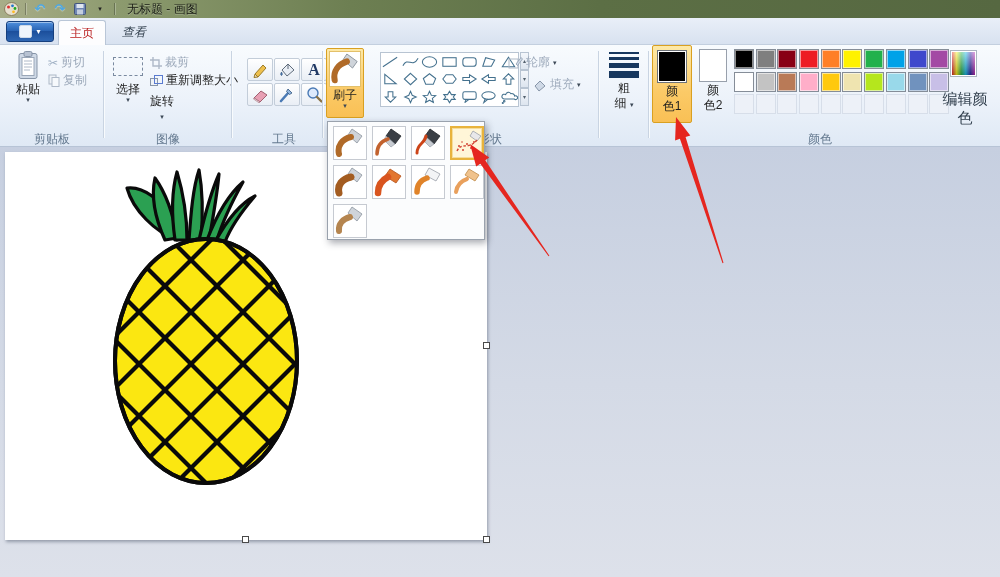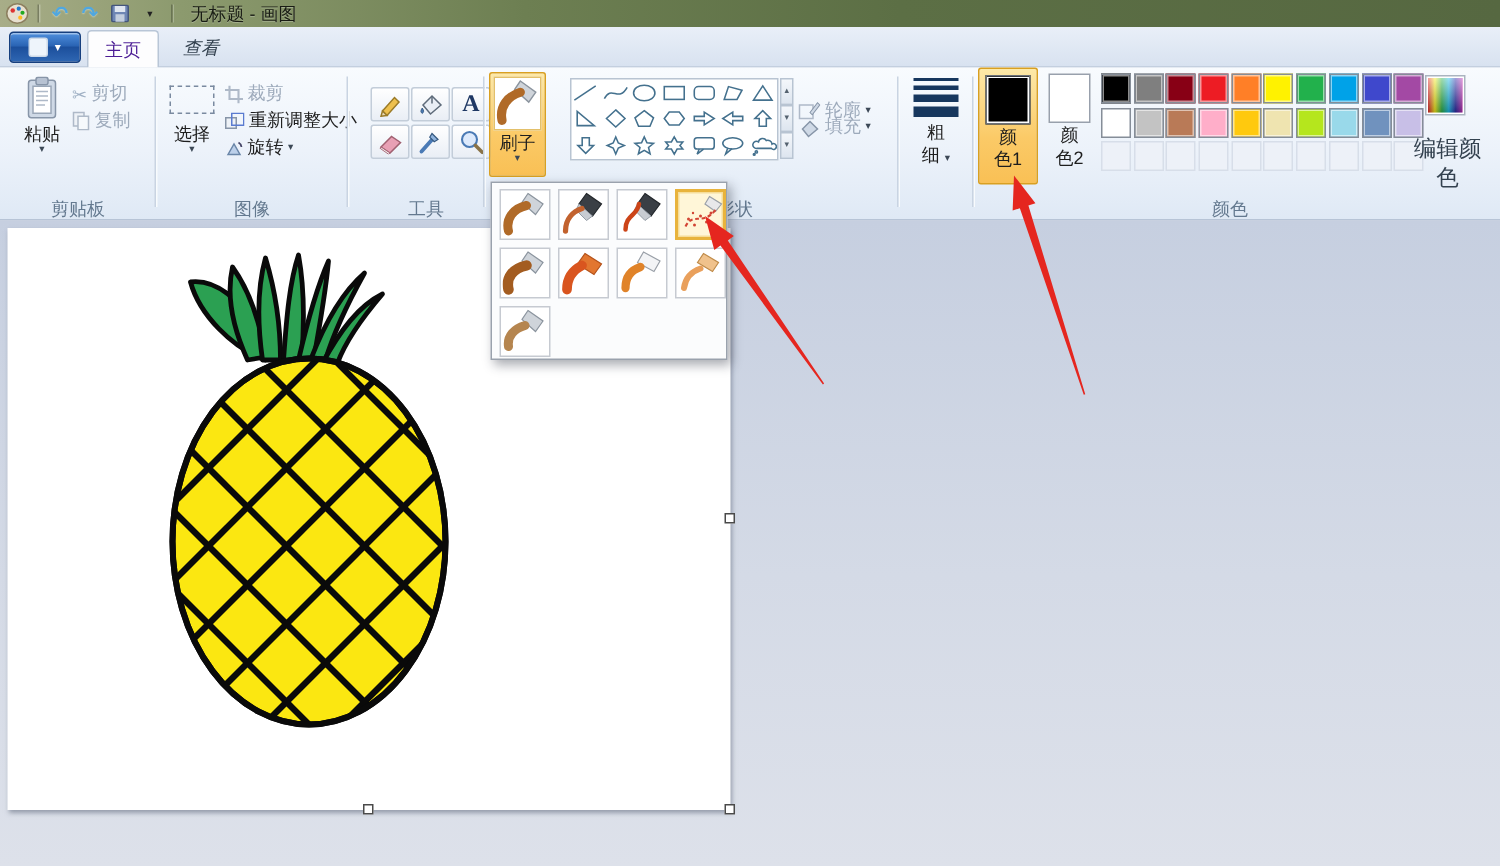--- a/index.html
+++ b/index.html
@@ -19,21 +19,21 @@
 
   
   #tabrow { position:absolute; left:0; top:18px; width:1000px; height:27px;
     background:linear-gradient(#e9eff8,#d8e2f0); border-bottom:1px solid #c3cfdf; }
   #menu-btn { position:absolute; left:6px; top:3px; width:48px; height:21px; border-radius:3px;
     background:linear-gradient(#4f8fdd,#2a64b4 45%,#1c4f9c 50%,#2e66b2); border:1px solid #163f7e;
     display:flex; align-items:center; justify-content:center; gap:4px; box-shadow:inset 0 1px 0 rgba(255,255,255,.45); }
   .menu-doc { width:13px; height:13px; background:#eef4fb; border:1px solid #cdd9e8; border-radius:2px; }
   .menu-caret { color:#fff; font-size:8px; }
   .tab { position:absolute; top:2px; height:25px; width:48px; text-align:center; line-height:24px; color:#33414f; }
-  #tab-home { left:58px; background:#fdfdfe; border:1px solid #b9c6d7; border-bottom:none; border-radius:3px 3px 0 0; color:#4c1d95; }
+  #tab-home { left:58px; background:#fdfdfe; border:1px solid #b9c6d7; border-bottom:none; border-radius:3px 3px 0 0; color:#b91c1c; }
   #tab-view { left:110px;font-style:italic; }
 
   
   #ribbon { position:absolute; left:0; top:45px; width:1000px; height:102px;
     background:linear-gradient(#f8fbfe,#ecf2fa 55%,#dfe9f5); border-bottom:1px solid #b7c4d6; }
   .gdiv { position:absolute; top:6px; bottom:8px; width:1px; background:#c9d4e2; box-shadow:1px 0 0 #f8fbfd; }
   .glabel { position:absolute; top:86px; height:14px; text-align:center; color:#64798f; font-size:12px; }
   .bigbtn { position:absolute; display:flex; flex-direction:column; align-items:center; }
   .bigbtn .blabel { margin-top:2px; line-height:13px; }
   .caret2 { font-size:7px; color:#3c4856; line-height:7px; }
@@ -165,21 +165,21 @@
         </svg>
       <span>裁剪</span>
     </div>
     <div class="smallrow" style="left:150px;top:27px;">
       <svg width="13" height="12" viewBox="0 0 13 12">
           <rect x="0.5" y="3.5" width="7" height="7" fill="#eef2f7" stroke="#8795a8"></rect>
           <rect x="4.5" y="0.5" width="8" height="8" fill="none" stroke="#5a7bd0"></rect>
         </svg>
       <span>重新调整大小</span>
     </div>
-    <div class="smallrow" style="left:150px;top:45px;">
+    <div class="smallrow" style="left:150px;top:45px;flex-direction:column;">
       <svg width="12" height="12" viewBox="0 0 12 12">
           <path d="M2,10 L6,3 L10,10 Z" fill="#bcd0ea" stroke="#6a86a8"></path>
           <path d="M9,2 a4,4 0 0 1 2,3" fill="none" stroke="#446" stroke-width="1.2"></path>
         </svg>
       <span>旋转</span>
       <span class="caret2">▾</span>
     </div>
     <div class="glabel" style="left:108px;width:120px;">图像</div>
     <div class="gdiv" style="left:231px;"></div>
 
@@ -336,21 +336,21 @@
           <svg width="19" height="16" viewBox="0 0 20 16" fill="none" stroke="#44718e" stroke-width="1.1">
             <path d="M6,10 a2.5,2.5 0 1 1 1,-4.5 a3,3 0 0 1 5.5,-1 a3,3 0 0 1 4,2.5 a2,2 0 1 1 -0.5,3 Z"></path>
             <circle cx="5.5" cy="12.5" r="0.8"></circle>
             <circle cx="4" cy="14.3" r="0.6"></circle>
           </svg>
         </div>
       </div>
     <div class="sscroll" style="top:7px;">▴</div>
     <div class="sscroll" style="top:25px;">▾</div>
     <div class="sscroll" style="top:43px;">▾</div>
-    <div class="smallrow disabled" style="left:532px;top:9px;margin-top:11px;">
+    <div class="smallrow disabled" style="left:508px;top:9px;">
       <svg width="15" height="14" viewBox="0 0 15 14">
           <rect x="1" y="3" width="9" height="9" fill="none" stroke="#aeb9c8"></rect>
           <path d="M8,8 L13,1.5 L14.5,3 L9.5,9.5 Z" fill="#cfd9e6" stroke="#8795a8" stroke-width="0.7"></path>
         </svg>
       <span>轮廓</span>
       <span class="caret2">▾</span>
     </div>
     <div class="smallrow disabled" style="left:532px;top:31px;">
       <svg width="15" height="14" viewBox="0 0 15 14">
           <path d="M3,8 L8,3 L13,8 L7,13 Z" fill="#cfd9e6" stroke="#8795a8"></path>

